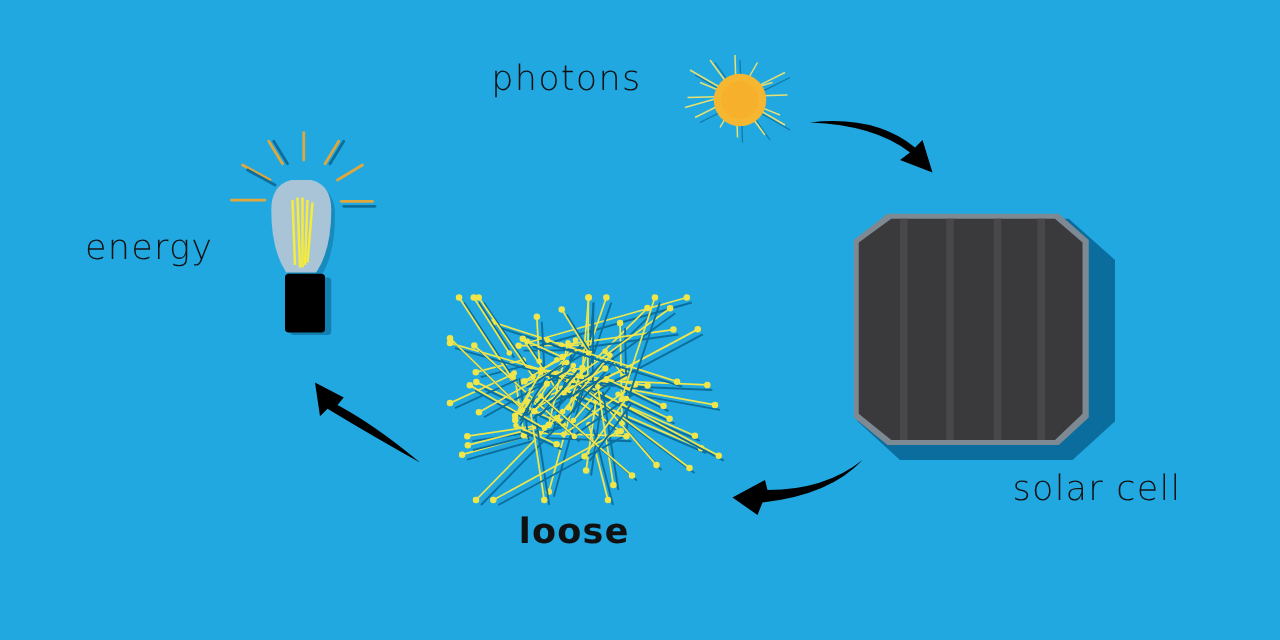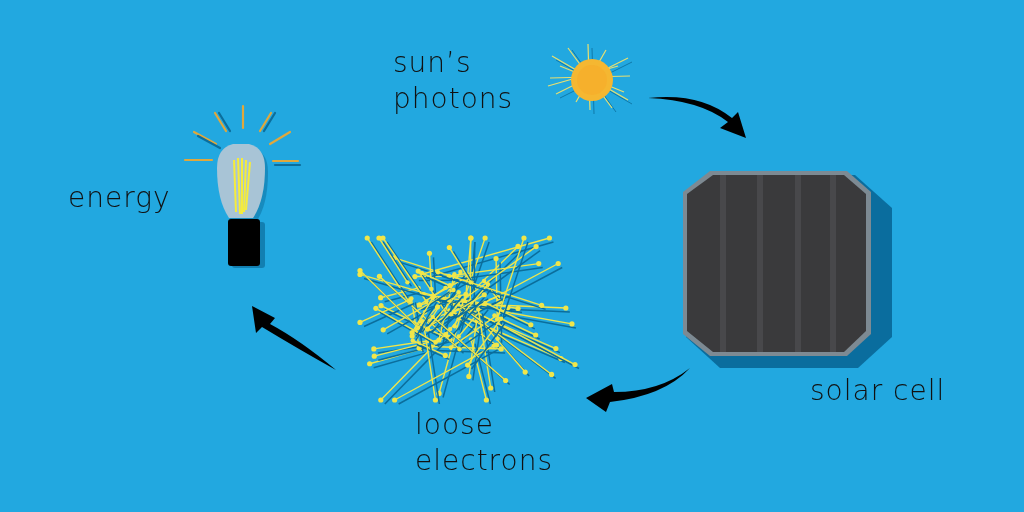--- a/index.html
+++ b/index.html
@@ -362,21 +362,19 @@
         <path d="M242 158 L242 214"></path>
       <path d="M246 160 L244 212"></path>
         <path d="M250 162 L246 210"></path>
     </g>
     <rect x="232" y="222" width="33" height="46" rx="3" fill="#0b6e9c" opacity="0.7"></rect>
     <rect x="228" y="219" width="32" height="47" rx="3" fill="#000"></rect>
   </g>
 </svg>
 
 <div class="label" style="left:393px;top:45px;">
-  <div>sun’s</div>
   <div>photons</div>
 </div>
 <div class="label" style="left:68px;top:180px;">energy</div>
 <div class="label" style="left:762px;top:373px;margin-left:48px;">solar cell</div>
-<div class="label" style="left:415px;top:407px;">
+<div class="label" style="left:415px;top:407px;font-weight:bold;">
   <div>loose</div>
-  <div>electrons</div>
 </div>
 
 </body></html>

